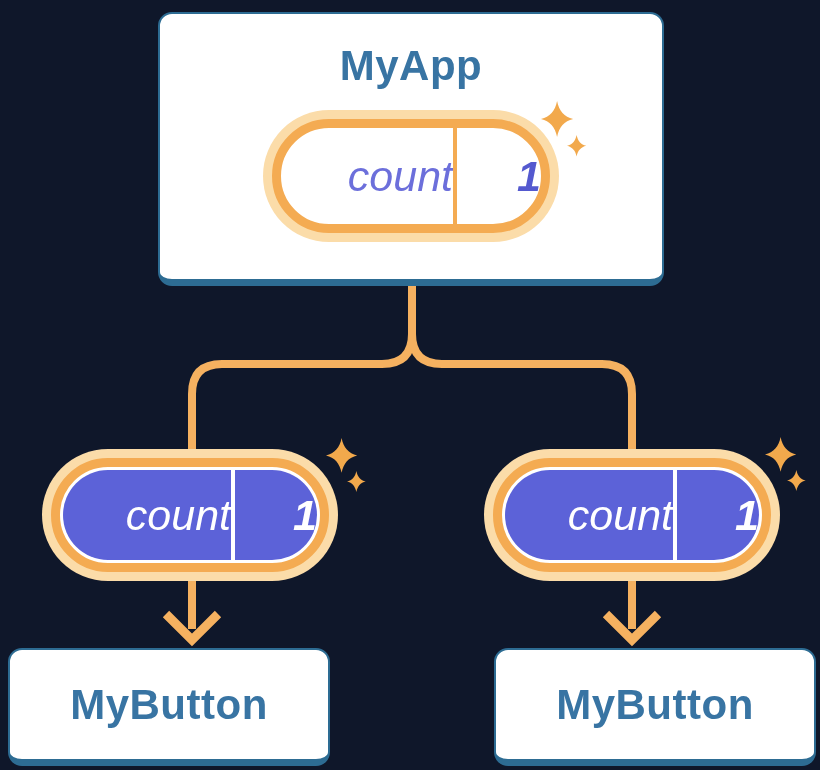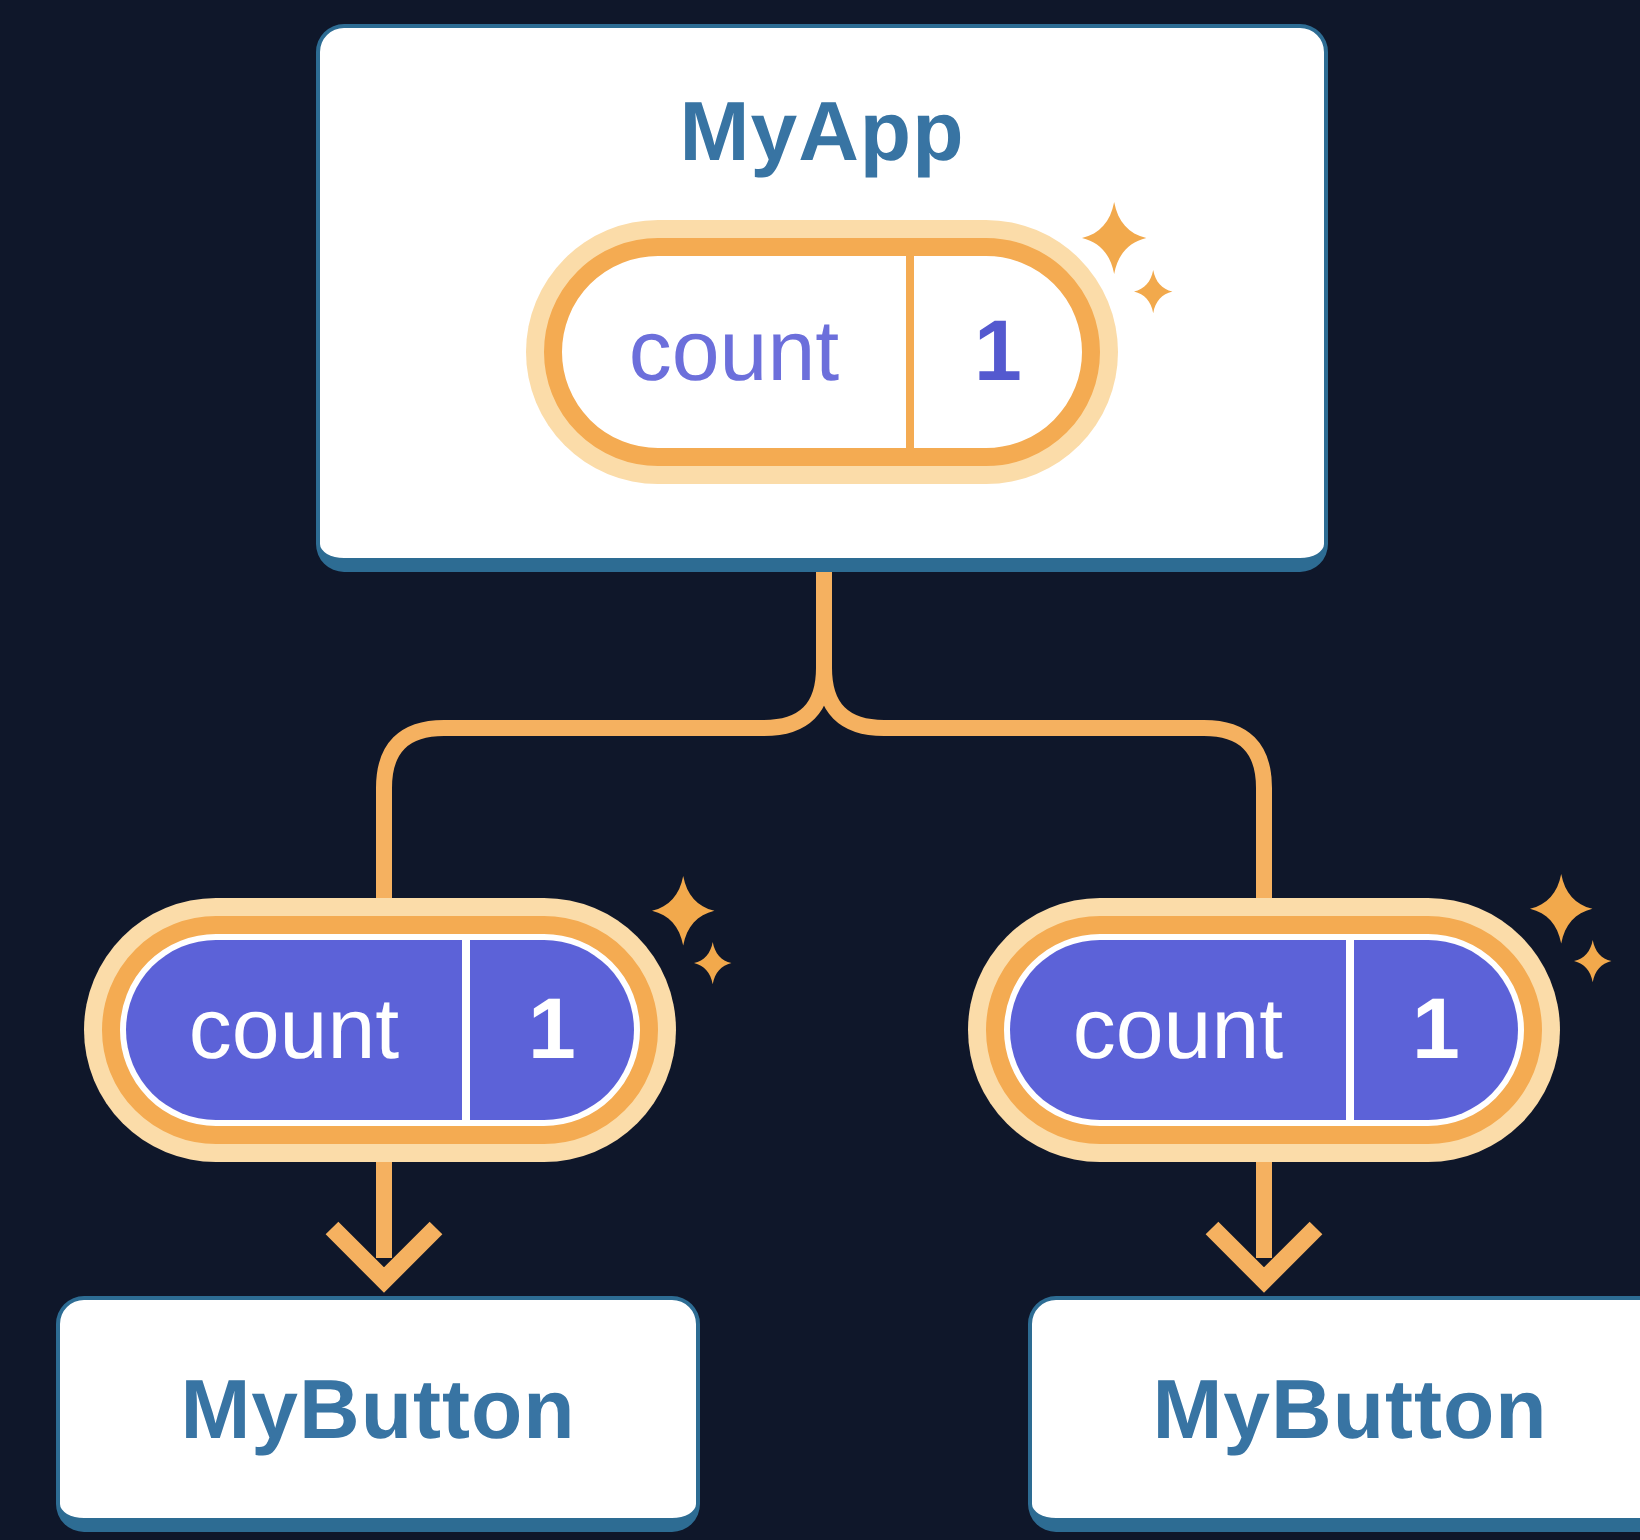--- a/index.html
+++ b/index.html
@@ -17,21 +17,21 @@
   .card{
     position:absolute;
     box-sizing:border-box;
     background:#ffffff;
     border:2px solid #2D6C93;
     border-bottom-width:7px;
     border-radius:14px;
     z-index:2;
   }
   .card-root{left:158px;top:12px;width:506px;height:274px;}
-  .card-child{display:flex;align-items:center;justify-content:center;margin-left:20px;}
+  .card-child{display:flex;align-items:center;justify-content:center;}
   .card-child-left{left:8px;top:648px;width:322px;height:118px;}
   .card-child-right{left:494px;top:648px;width:322px;height:118px;}
   .comp-title{
     color:#3874A3;
     font-size:42px;
     font-weight:600;
     letter-spacing:0.5px;
     text-align:center;
   }
   .root-title{
@@ -62,21 +62,21 @@
     border-radius:999px;
     background:#ffffff;
     position:relative;
     overflow:hidden;
     display:flex;
   }
   .pill-root{left:263px;top:110px;}
   .pill-left{left:42px;top:449px;}
   .pill-right{left:484px;top:449px;}
   
-  .cell{display:flex;align-items:center;justify-content:center;}
+  .cell{display:flex;align-items:center;justify-content:flex-end;font-style:italic;}
   .cell-name{width:172px;}
   .cell-value{flex:1;}
   .divider{width:4px;height:100%;}
   .divider-orange{background:#F4AB52;}
   .divider-white{background:#ffffff;}
   .state-name-root{color:#6C6FDB;font-size:43px;font-weight:400;}
   .state-value-root{color:#5459CF;font-size:43px;font-weight:700;}
   
   .pill-core{
     position:absolute;

